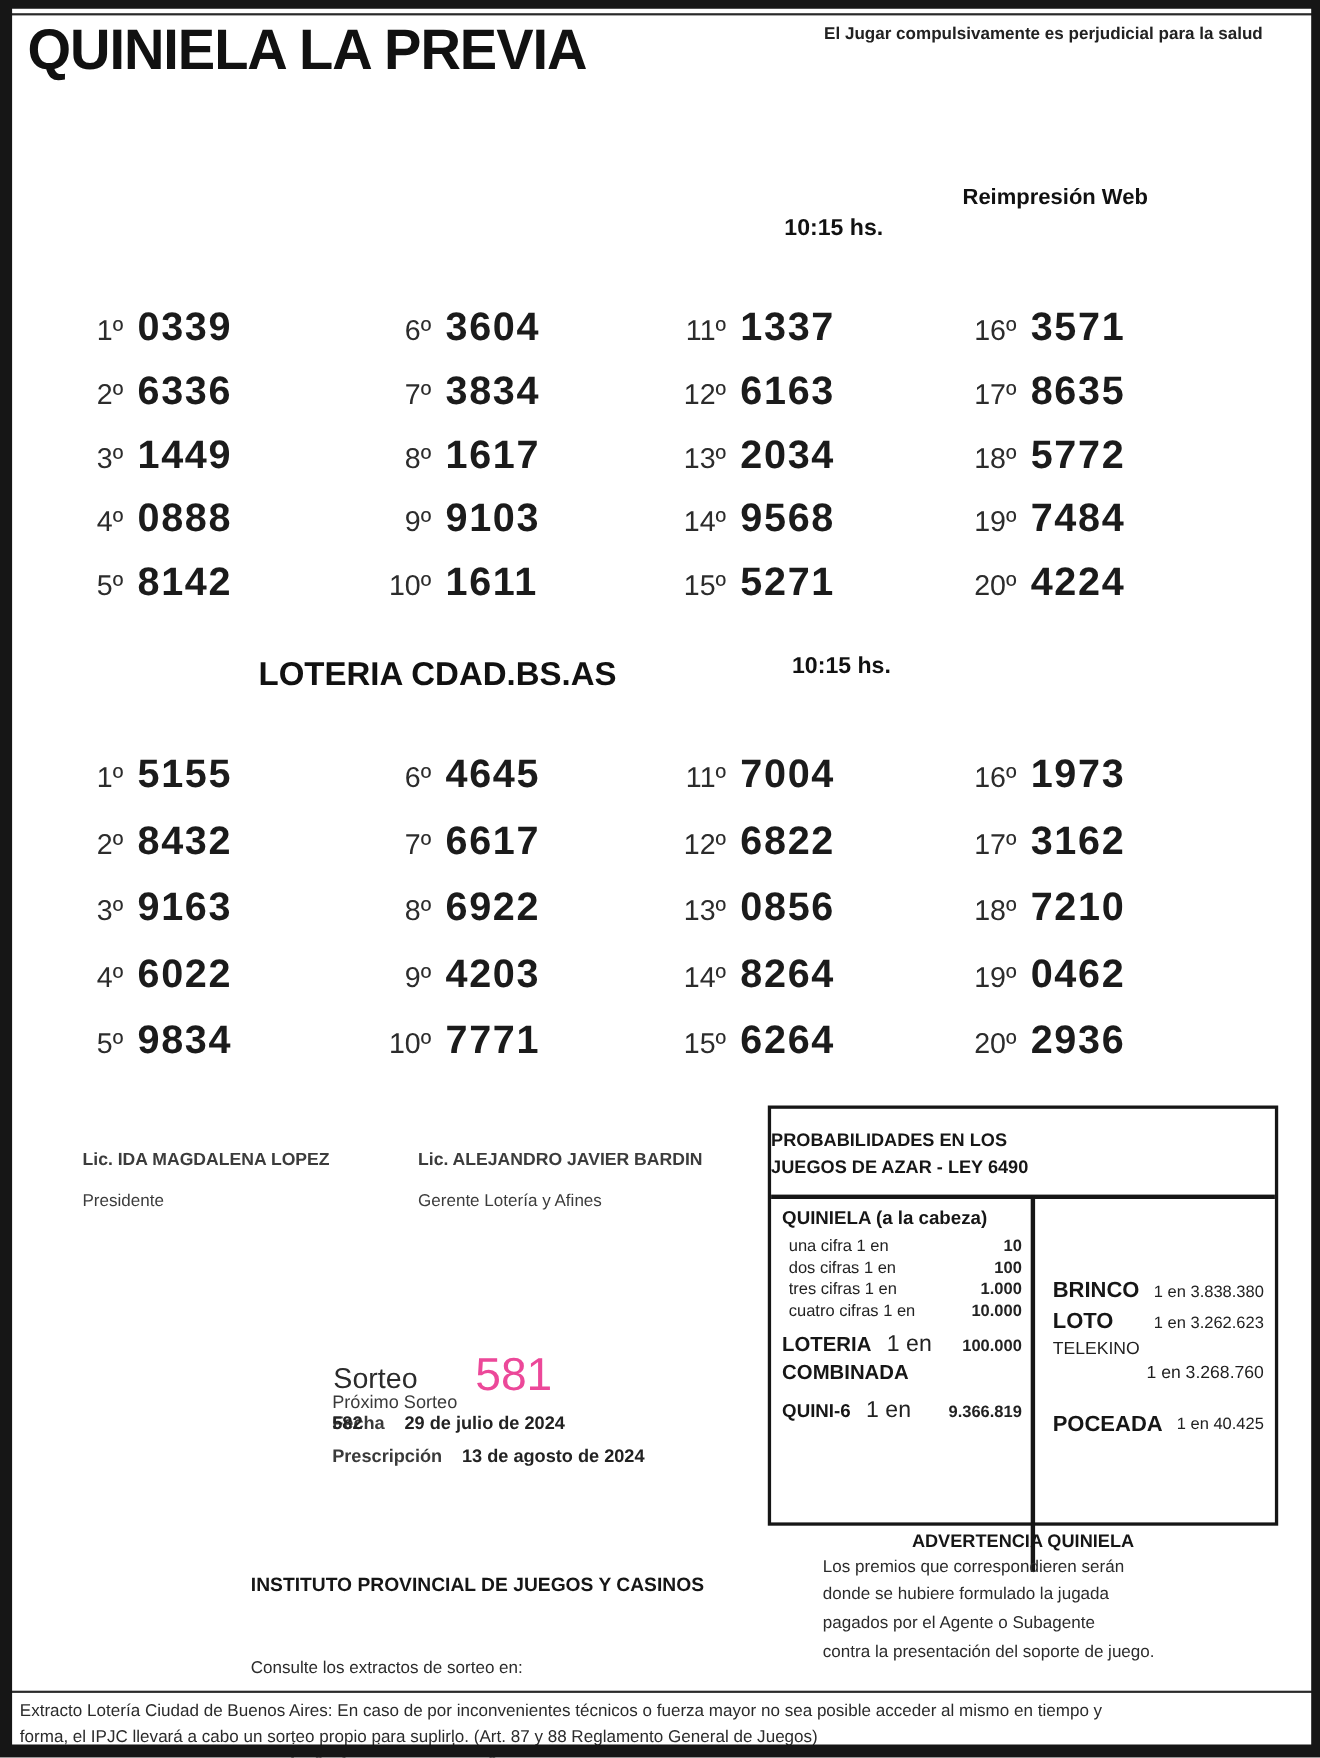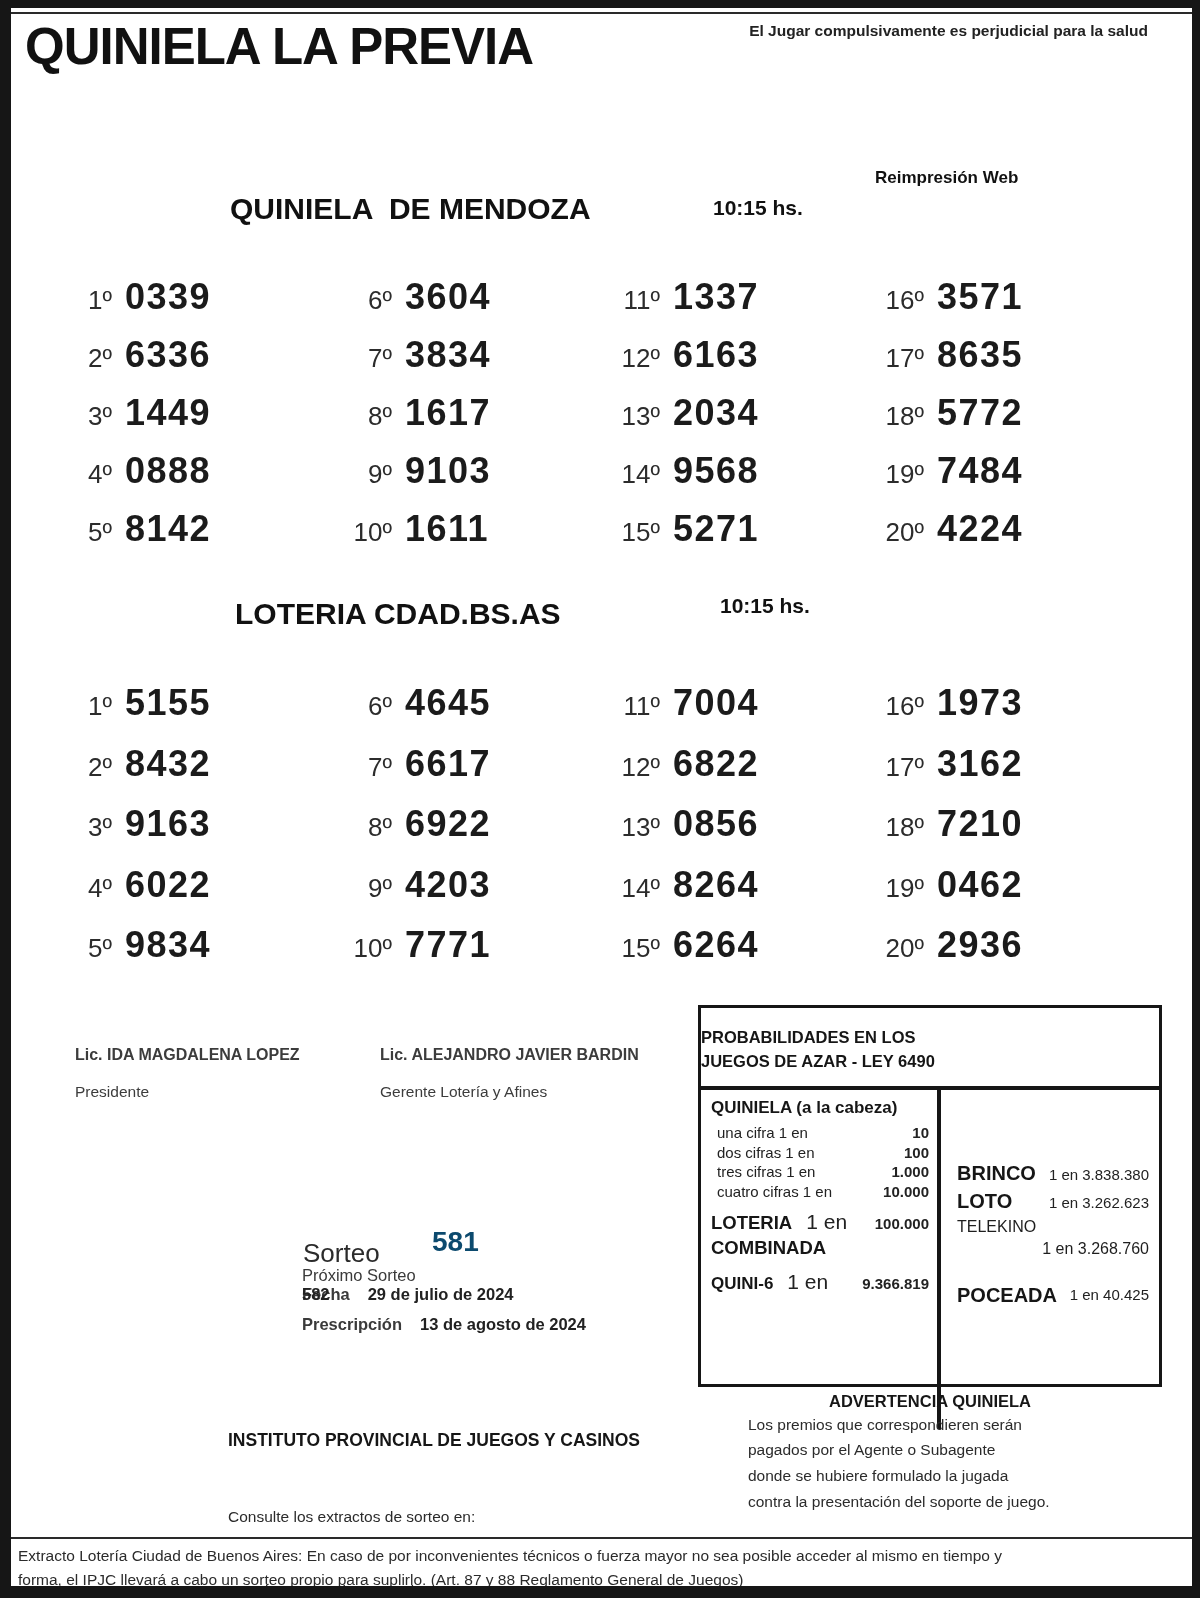--- a/index.html
+++ b/index.html
@@ -17,21 +17,21 @@
 
   .abs { position:absolute; }
 
   
   .doc-title { left:25px; top:16px; font-size:52px; font-weight:700; letter-spacing:-1px; color:#111; transform:scaleX(0.98); transform-origin:left; white-space:pre; }
   .health-warning { left:700px; top:22px; width:448px; text-align:right; font-size:15.5px; font-weight:700; color:#222; }
 
   
   .sec-title { font-size:30px; font-weight:700; color:#111; white-space:pre; }
   .sec-time { font-size:21px; font-weight:700; color:#111; }
-  .reprint { left:875px; top:168px; font-size:17px; font-weight:700; color:#111; }
+  .reprint { left:875px; top:168px; font-size:20px; font-weight:700; color:#111; }
 
   
   .results { position:absolute; display:grid; grid-template-columns:280px 268px 264px auto; width:1090px; }
   .res-col { display:flex; flex-direction:column; justify-content:space-between; }
   .results-mendoza { left:62px; top:276px; height:276px; }
   .results-mendoza .res-col { height:276px; }
   .results-loteria { left:62px; top:682px; height:286px; }
   .results-loteria .res-col { height:286px; }
   .res-cell { display:flex; align-items:baseline; height:44px; }
   .res-pos { width:50px; text-align:right; margin-right:13px; font-size:26px; color:#2c2c2c; flex:none; }
@@ -61,21 +61,21 @@
   .pgame .gname { font-size:20px; font-weight:700; color:#161616; line-height:22px; }
   .pgame .gval { font-size:15px; color:#222; line-height:18px; }
   .pgame-stack { display:block; margin-bottom:6px; }
   .pgame-stack .gname { display:block; }
   .pgame-stack .gval { display:block; text-align:right; margin-top:4px; }
   .pgame-poceada { margin-top:26px; }
   .pgame-poceada .gval { align-self:center; }
 
   
   .sorteo-label { left:303px; top:1238px; font-size:26px; color:#2b2b2b; }
-  .sorteo-number { left:432px; top:1226px; font-size:28px; font-weight:700; color:#0c4a6e; }
+  .sorteo-number { left:432px; top:1226px; font-size:42px; font-weight:400; color:#ec4899; }
   .draw-row { left:302px; display:flex; align-items:baseline; font-size:16.5px; color:#2b2b2b; }
   .draw-row .dl { font-weight:700; color:#3a3a3a; margin-right:18px; }
   .draw-row .dv { font-weight:700; color:#222; }
 
   
   .adv-title { left:700px; top:1392px; width:460px; text-align:center; font-size:16.5px; font-weight:700; color:#161616; }
   .adv-lines { left:748px; top:1414px; width:412px; font-size:15.5px; color:#2b2b2b; }
   .adv-lines div { margin-bottom:3px; line-height:22px; }
   .adv-lines div:nth-child(3), .adv-lines div:nth-child(4) { margin-top:4px; }
 
@@ -91,21 +91,20 @@
 <body>
 
 <div class="page">
   <div class="page-border"></div>
   <div class="inner-top-line"></div>
 
   <div class="abs doc-title">QUINIELA LA PREVIA</div>
   <div class="abs health-warning">El Jugar compulsivamente es perjudicial para la salud</div>
   <div class="abs reprint">Reimpresión Web</div>
 
-  <div class="abs sec-title" style="left:230px; top:192px;">QUINIELA  DE MENDOZA</div>
   <div class="abs sec-time" style="left:713px; top:196px;">10:15 hs.</div>
 
   <div class="results results-mendoza">
       <div class="res-col">
         <div class="res-cell">
           <span class="res-pos">1º</span>
           <span class="res-num">0339</span>
         </div>
         <div class="res-cell">
           <span class="res-pos">2º</span>
@@ -359,22 +358,22 @@
     <span class="dv">13 de agosto de 2024</span>
   </div>
   <div class="abs draw-row" style="top:1266px;flex-direction:column;">
     <span class="dl" style="font-weight:400;">Próximo Sorteo</span>
     <span class="dv">582</span>
   </div>
 
   <div class="abs adv-title">ADVERTENCIA QUINIELA</div>
   <div class="abs adv-lines">
     <div>Los premios que correspondieren serán</div>
+    <div>donde se hubiere formulado la jugada</div>
     <div>pagados por el Agente o Subagente</div>
-    <div>donde se hubiere formulado la jugada</div>
     <div>contra la presentación del soporte de juego.</div>
   </div>
 
   <div class="abs inst-name">INSTITUTO PROVINCIAL DE JUEGOS Y CASINOS</div>
   <div class="abs inst-lines">
     <div>Consulte los extractos de sorteo en:</div>
     <div>www.juegosycasinos.mendoza.gov.ar</div>
     
   </div>
 

